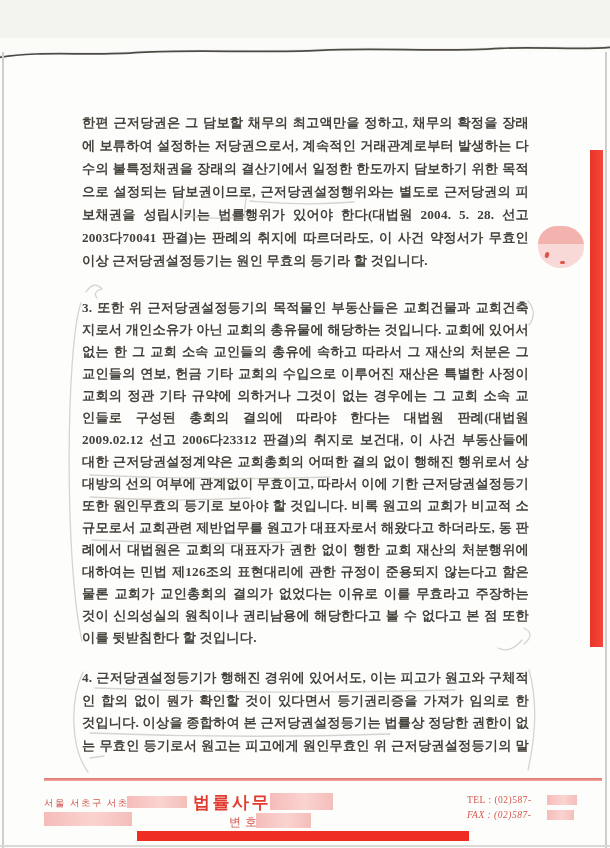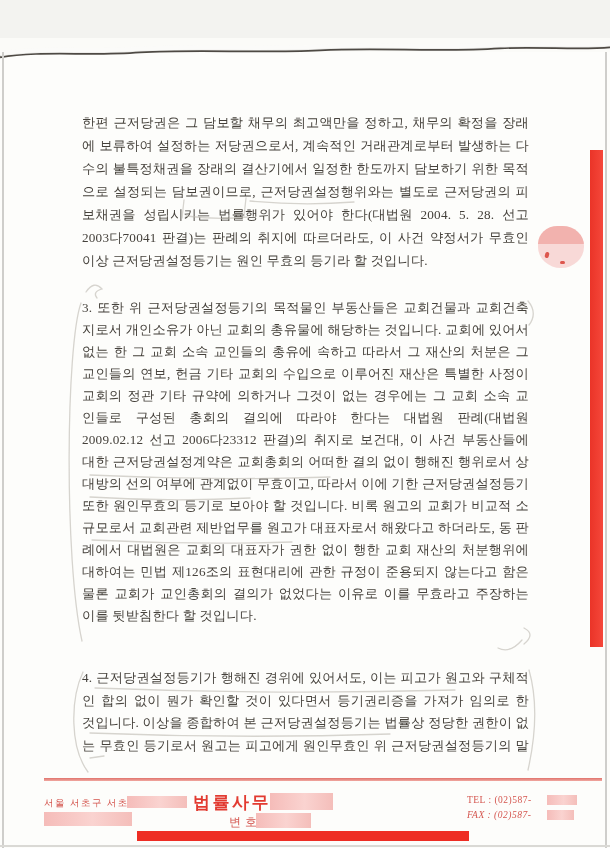--- a/index.html
+++ b/index.html
@@ -11,21 +11,21 @@
   
   .top-band{position:absolute;left:0;top:0;width:610px;height:46px;background:#f3f3f0;}
   .top-crumple{position:absolute;left:0;top:38px;width:610px;height:14px;background:#fbfbf8;}
   .edge-svg{position:absolute;left:0;top:0;pointer-events:none;}
   .side-edge{position:absolute;top:52px;bottom:0;width:2px;background:#cfcecb;}
   .side-edge.left{left:2px;}
   .side-edge.right{left:605px;}
   .bottom-edge{position:absolute;left:0;top:845px;width:610px;height:2px;background:#dad9d5;}
 
   
-  .para{position:absolute;left:82px;width:447px;color:#45413b;}
+  .para{position:absolute;left:82px;width:447px;color:#45413b;font-weight:bold;}
   .tl{
     display:block;text-align:justify;text-align-last:justify;
     font-size:13.2px;letter-spacing:.2px;white-space:normal;
     overflow:hidden;
   }
   .tl.last{text-align-last:left;}
   .p1{top:111px;} .p1 .tl{height:23px;line-height:23px;}
   .p3{top:297px;} .p3 .tl{height:22px;line-height:22px;}
   .p4{top:667px;} .p4 .tl{height:22.5px;line-height:22.5px;}
 
@@ -97,20 +97,21 @@
     <span class="tl">교회의 정관 기타 규약에 의하거나 그것이 없는 경우에는 그 교회 소속 교</span>
     <span class="tl">인들로 구성된 총회의 결의에 따라야 한다는 대법원 판례(대법원</span>
     <span class="tl">2009.02.12 선고 2006다23312 판결)의 취지로 보건대, 이 사건 부동산들에</span>
     <span class="tl">대한 근저당권설정계약은 교회총회의 어떠한 결의 없이 행해진 행위로서 상</span>
     <span class="tl">대방의 선의 여부에 관계없이 무효이고, 따라서 이에 기한 근저당권설정등기</span>
     <span class="tl">또한 원인무효의 등기로 보아야 할 것입니다. 비록 원고의 교회가 비교적 소</span>
     <span class="tl">규모로서 교회관련 제반업무를 원고가 대표자로서 해왔다고 하더라도, 동 판</span>
     <span class="tl">례에서 대법원은 교회의 대표자가 권한 없이 행한 교회 재산의 처분행위에</span>
     <span class="tl">대하여는 민법 제126조의 표현대리에 관한 규정이 준용되지 않는다고 함은</span>
     <span class="tl">물론 교회가 교인총회의 결의가 없었다는 이유로 이를 무효라고 주장하는</span>
+    <span class="tl">것이 신의성실의 원칙이나 권리남용에 해당한다고 볼 수 없다고 본 점 또한</span>
     <span class="tl last">이를 뒷받침한다 할 것입니다.</span>
   </div>
 
   <div class="para p4">
     <span class="tl">4. 근저당권설정등기가 행해진 경위에 있어서도, 이는 피고가 원고와 구체적</span>
     <span class="tl">인 합의 없이 뭔가 확인할 것이 있다면서 등기권리증을 가져가 임의로 한</span>
     <span class="tl">것입니다. 이상을 종합하여 본 근저당권설정등기는 법률상 정당한 권한이 없</span>
     <span class="tl">는 무효인 등기로서 원고는 피고에게 원인무효인 위 근저당권설정등기의 말</span>
   </div>
 

